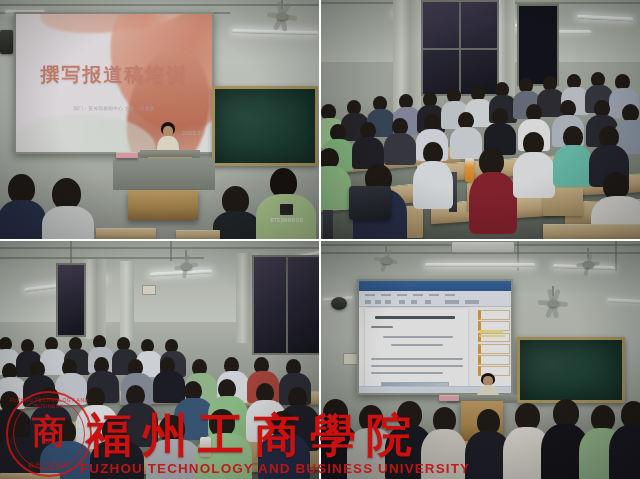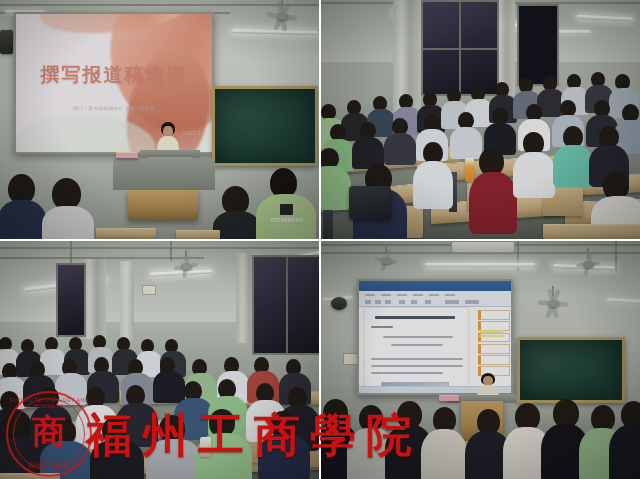--- a/index.html
+++ b/index.html
@@ -712,15 +712,16 @@
 
   <div class="wm">
     <div class="wm-seal">
       <div class="ring2"></div>
       <div class="arc-top">FUZHOU TECHNOLOGY AND BUSINESS</div>
       <div class="ctr">商</div>
       <div class="yr">2002</div>
       <div class="arc-bot">福州工商學院</div>
     </div>
     <div class="wm-cn">福州工商學院</div>
+    <div class="wm-en">FUZHOU TECHNOLOGY AND BUSINESS UNIVERSITY</div>
   </div>
 
 </div>
 
 </body></html>

